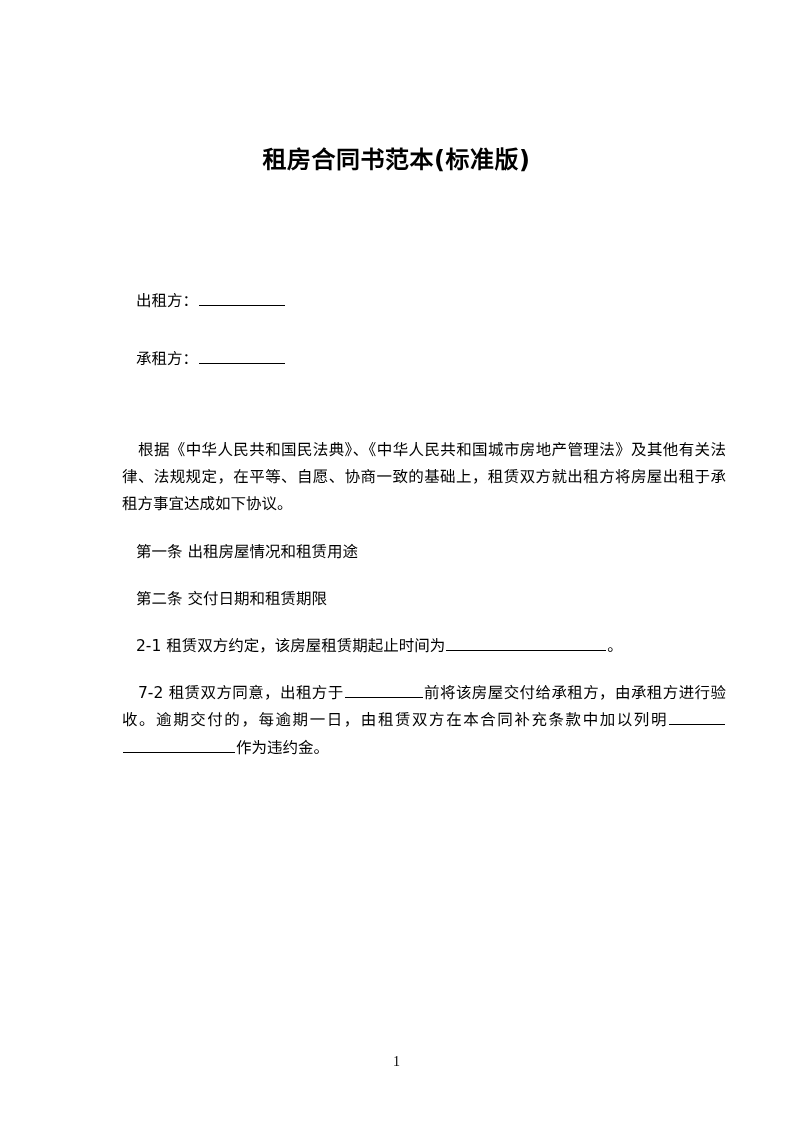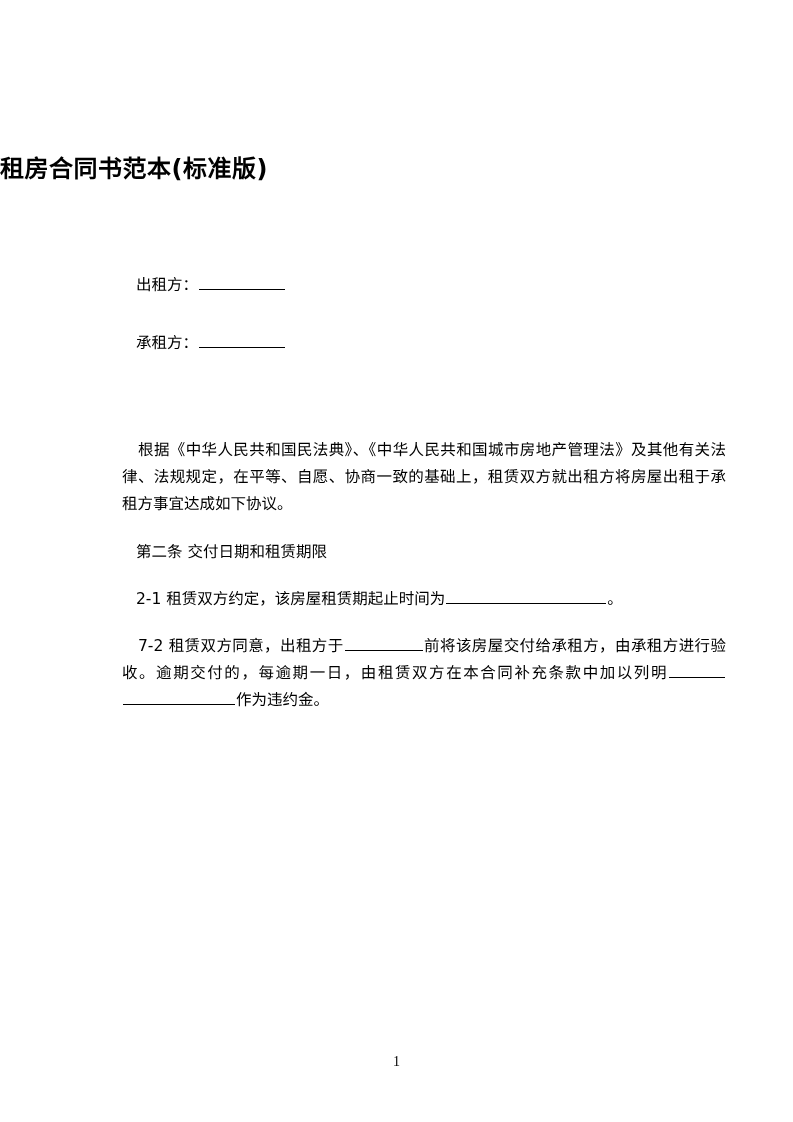--- a/index.html
+++ b/index.html
@@ -20,31 +20,31 @@
     height: 1122px;
     background: #ffffff;
     overflow: hidden;
     box-sizing: border-box;
   }
 
   .doc-title {
     position: absolute;
     left: 0;
     right: 0;
-    top: 136px;
-    text-align: left;
+    top: 127px;
+    text-align: center;
     font-size: 24px;
     font-weight: bold;
     line-height: 34px;
     letter-spacing: 0.5px;
   }
 
   .party-block {
     position: absolute;
-    top: 272px;
+    top: 288px;
     left: 122px;
     width: 600px;
     font-size: 15.5px;
     line-height: 27px;
   }
   .party-line {
     margin: 0 0 31px 0;
     padding-left: 14px;
     white-space: nowrap;
   }
@@ -118,20 +118,21 @@
 
   <div class="party-block">
     <p class="party-line"><span>出租方：</span><span class="blank w-party"></span></p>
     <p class="party-line"><span>承租方：</span><span class="blank w-party"></span></p>
   </div>
 
   <div class="body-block">
 
     <p class="para">根据《中华人民共和国民法典》、《中华人民共和国城市房地产管理法》及其他有关法律、法规规定，在平等、自愿、协商一致的基础上，租赁双方就出租方将房屋出租于承租方事宜达成如下协议。</p>
 
+    <p class="section">第一条  出租房屋情况和租赁用途</p>
 
 
 
 
     <p class="section">第二条  交付日期和租赁期限</p>
 
     <p class="single"><span>2-1 租赁双方约定，该房屋租赁期起止时间为</span><span class="blank w-term"></span><span>。</span></p>
 
     <p class="para"><span>7-2 租赁双方同意，出租方于</span><span class="blank w-date"></span><span>前将该房屋交付给承租方，由承租方进行验收。逾期交付的，每逾期一日，由租赁双方在本合同补充条款中加以列明</span><span class="blank w-pen-a"></span><span class="blank w-pen-b"></span><span>作为违约金。</span></p>
 

